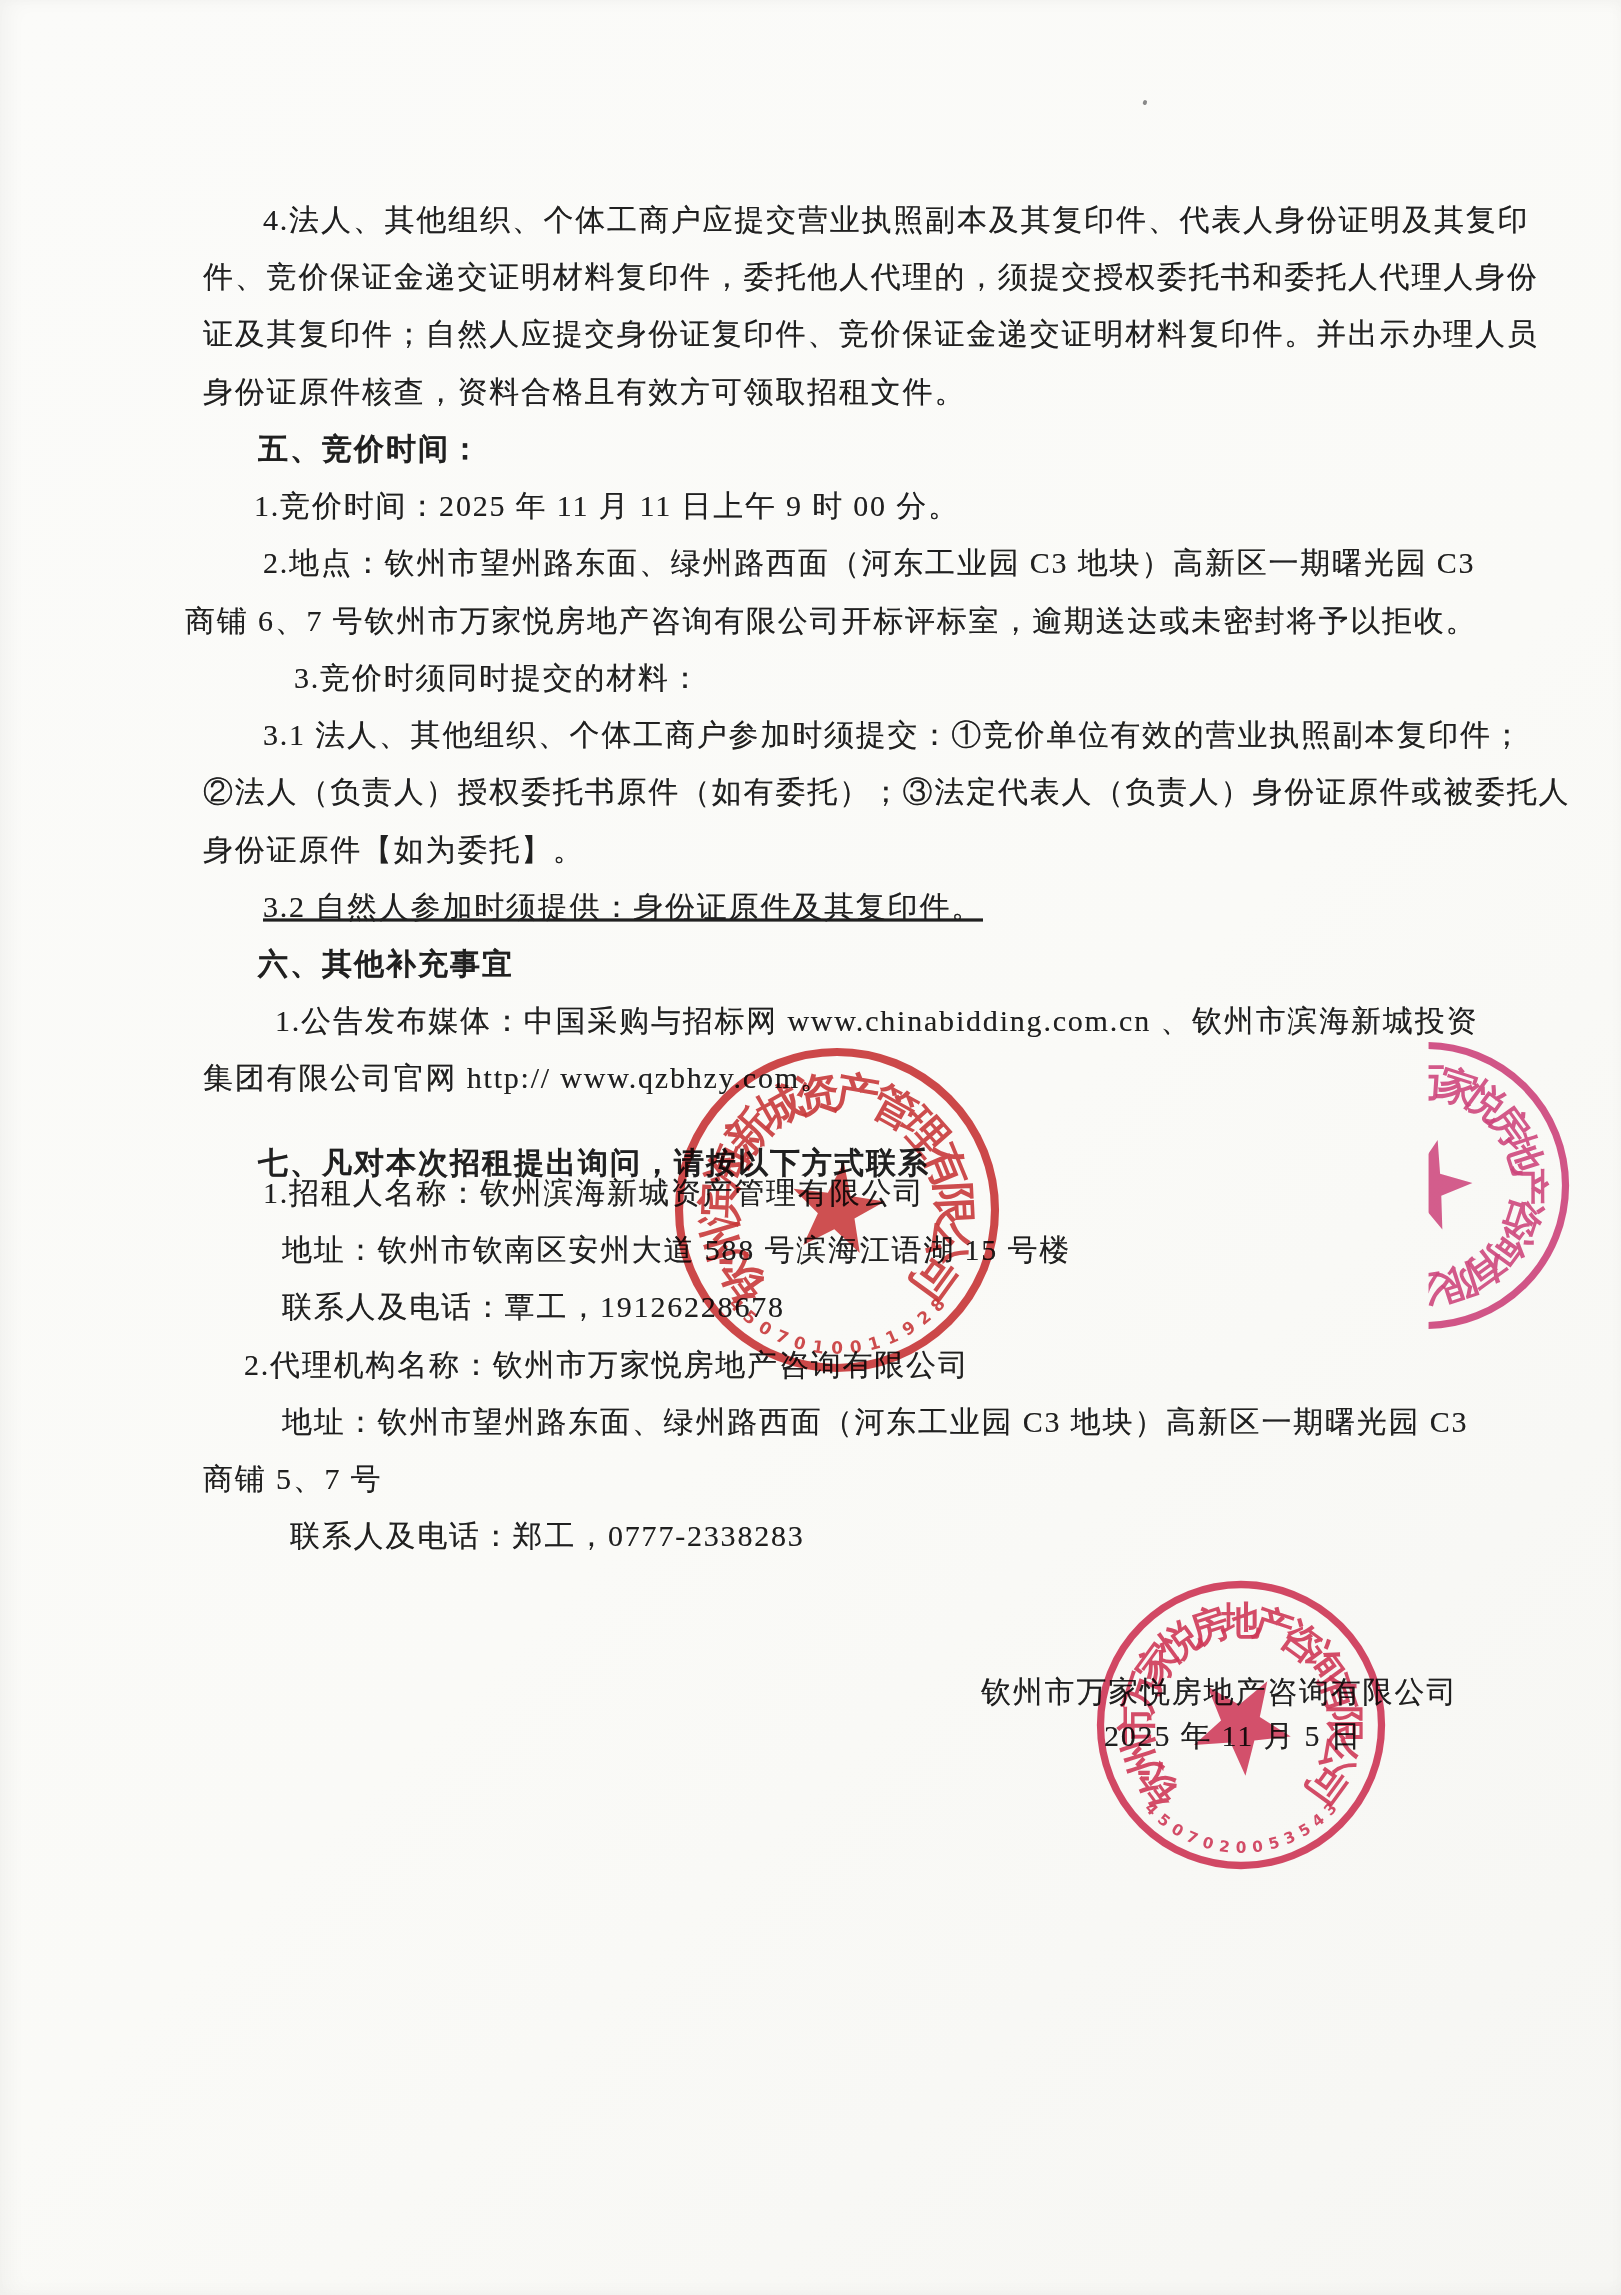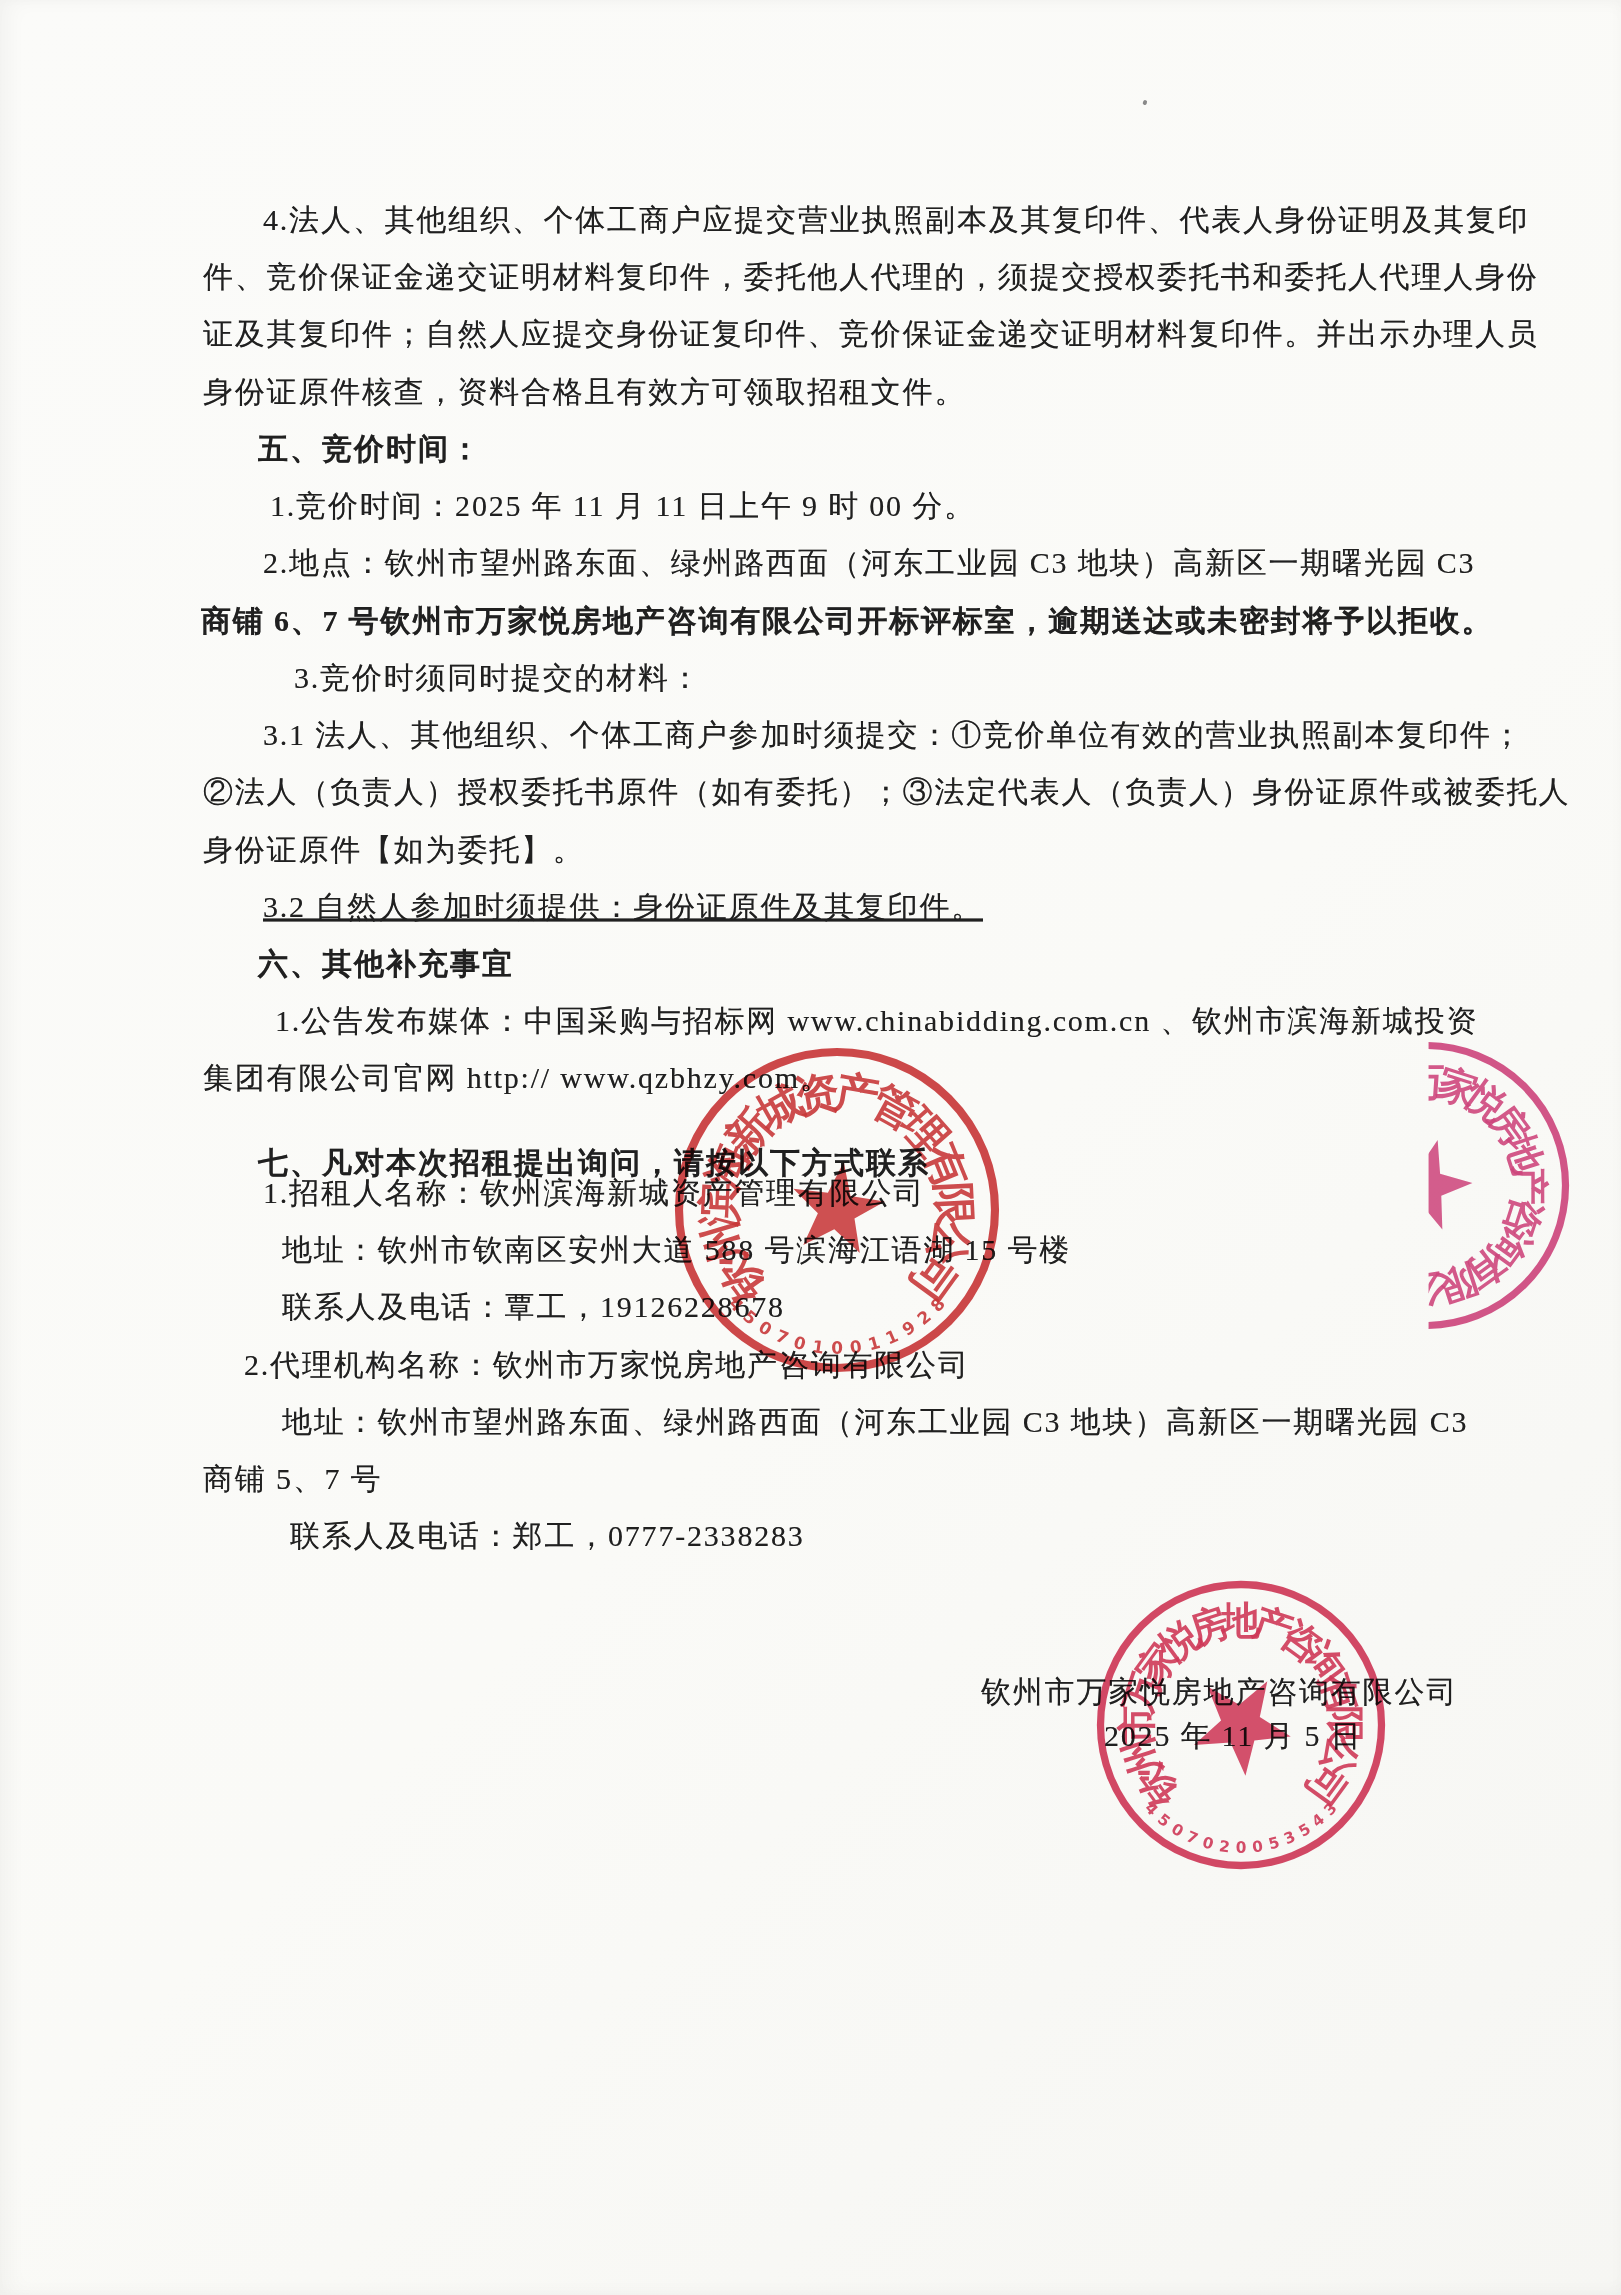--- a/index.html
+++ b/index.html
@@ -37,23 +37,23 @@
 </head>
 <body>
 
 <div class="page">
   <div id="doc-lines">
       <div class="line" style="left: 263px; top: 220px;">4.法人、其他组织、个体工商户应提交营业执照副本及其复印件、代表人身份证明及其复印</div>
       <div class="line" style="left: 203px; top: 277px;">件、竞价保证金递交证明材料复印件，委托他人代理的，须提交授权委托书和委托人代理人身份</div>
       <div class="line" style="left: 203px; top: 334px;">证及其复印件；自然人应提交身份证复印件、竞价保证金递交证明材料复印件。并出示办理人员</div>
       <div class="line" style="left: 203px; top: 392px;">身份证原件核查，资料合格且有效方可领取招租文件。</div>
       <div class="line bold" style="left: 258px; top: 449px;">五、竞价时间：</div>
-      <div class="line" style="left: 270px; top: 506px;">1.竞价时间：2025 年 11 月 11 日上午 9 时 00 分。</div>
+      <div class="line" style="left: 254px; top: 506px;">1.竞价时间：2025 年 11 月 11 日上午 9 时 00 分。</div>
       <div class="line" style="left: 263px; top: 563px;">2.地点：钦州市望州路东面、绿州路西面（河东工业园 C3 地块）高新区一期曙光园 C3</div>
-      <div class="line" style="left: 201px; top: 621px; font-weight: bold;">商铺 6、7 号钦州市万家悦房地产咨询有限公司开标评标室，逾期送达或未密封将予以拒收。</div>
+      <div class="line" style="left: 185px; top: 621px;">商铺 6、7 号钦州市万家悦房地产咨询有限公司开标评标室，逾期送达或未密封将予以拒收。</div>
       <div class="line" style="left: 263px; top: 678px; margin-left: 31px;">3.竞价时须同时提交的材料：</div>
       <div class="line" style="left: 263px; top: 735px;">3.1 法人、其他组织、个体工商户参加时须提交：①竞价单位有效的营业执照副本复印件；</div>
       <div class="line" style="left: 203px; top: 792px;">②法人（负责人）授权委托书原件（如有委托）；③法定代表人（负责人）身份证原件或被委托人</div>
       <div class="line" style="left: 203px; top: 850px;">身份证原件【如为委托】。</div>
       <div class="line" style="left: 263px; top: 907px; text-decoration: underline;">3.2 自然人参加时须提供：身份证原件及其复印件。</div>
       <div class="line bold" style="left: 258px; top: 964px;">六、其他补充事宜</div>
       <div class="line" style="left: 263px; top: 1021px; margin-left: 12px;">1.公告发布媒体：中国采购与招标网 www.chinabidding.com.cn 、钦州市滨海新城投资</div>
       <div class="line" style="left: 203px; top: 1078px;">集团有限公司官网 http:// www.qzbhzy.com。</div>
       <div class="line bold" style="left: 258px; top: 1163px;">七、凡对本次招租提出询问，请按以下方式联系</div>
       <div class="line" style="left: 263px; top: 1193px;">1.招租人名称：钦州滨海新城资产管理有限公司</div>

